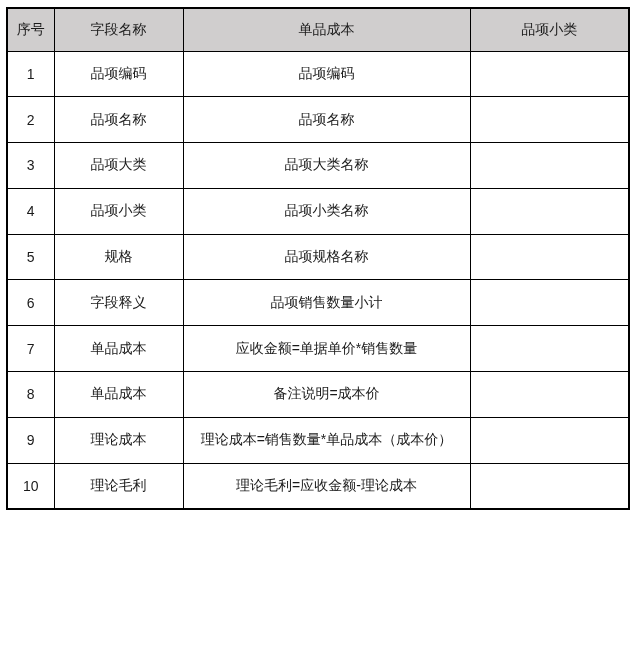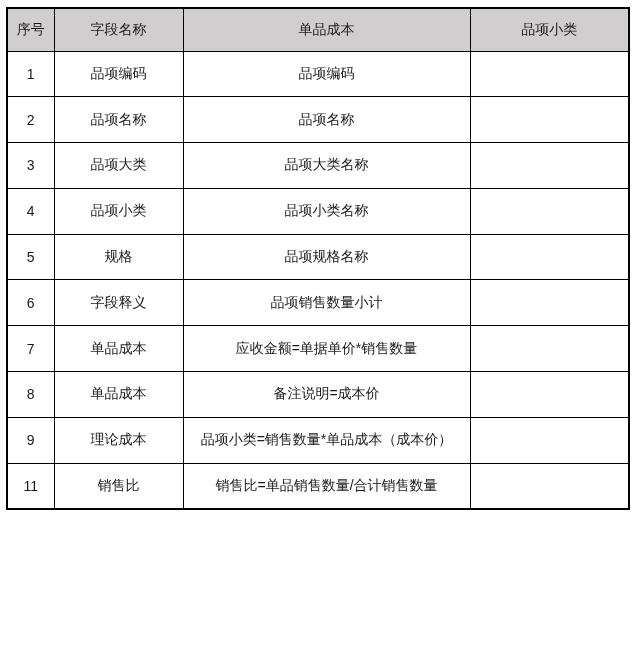--- a/index.html
+++ b/index.html
@@ -119,24 +119,24 @@
         </tr>
         <tr>
           <td>8</td>
           <td>单品成本</td>
           <td>备注说明=成本价</td>
           <td></td>
         </tr>
         <tr>
           <td>9</td>
           <td>理论成本</td>
-          <td>品项小类=销售数量*单品成本（成本价）</td>
+          <td>理论成本=销售数量*单品成本（成本价）</td>
           <td></td>
         </tr>
         <tr>
-          <td>11</td>
-          <td>销售比</td>
-          <td>销售比=单品销售数量/合计销售数量</td>
+          <td>10</td>
+          <td>理论毛利</td>
+          <td>理论毛利=应收金额-理论成本</td>
           <td></td>
         </tr>
       </tbody>
   </table>
 </div>
 
 </body></html>

